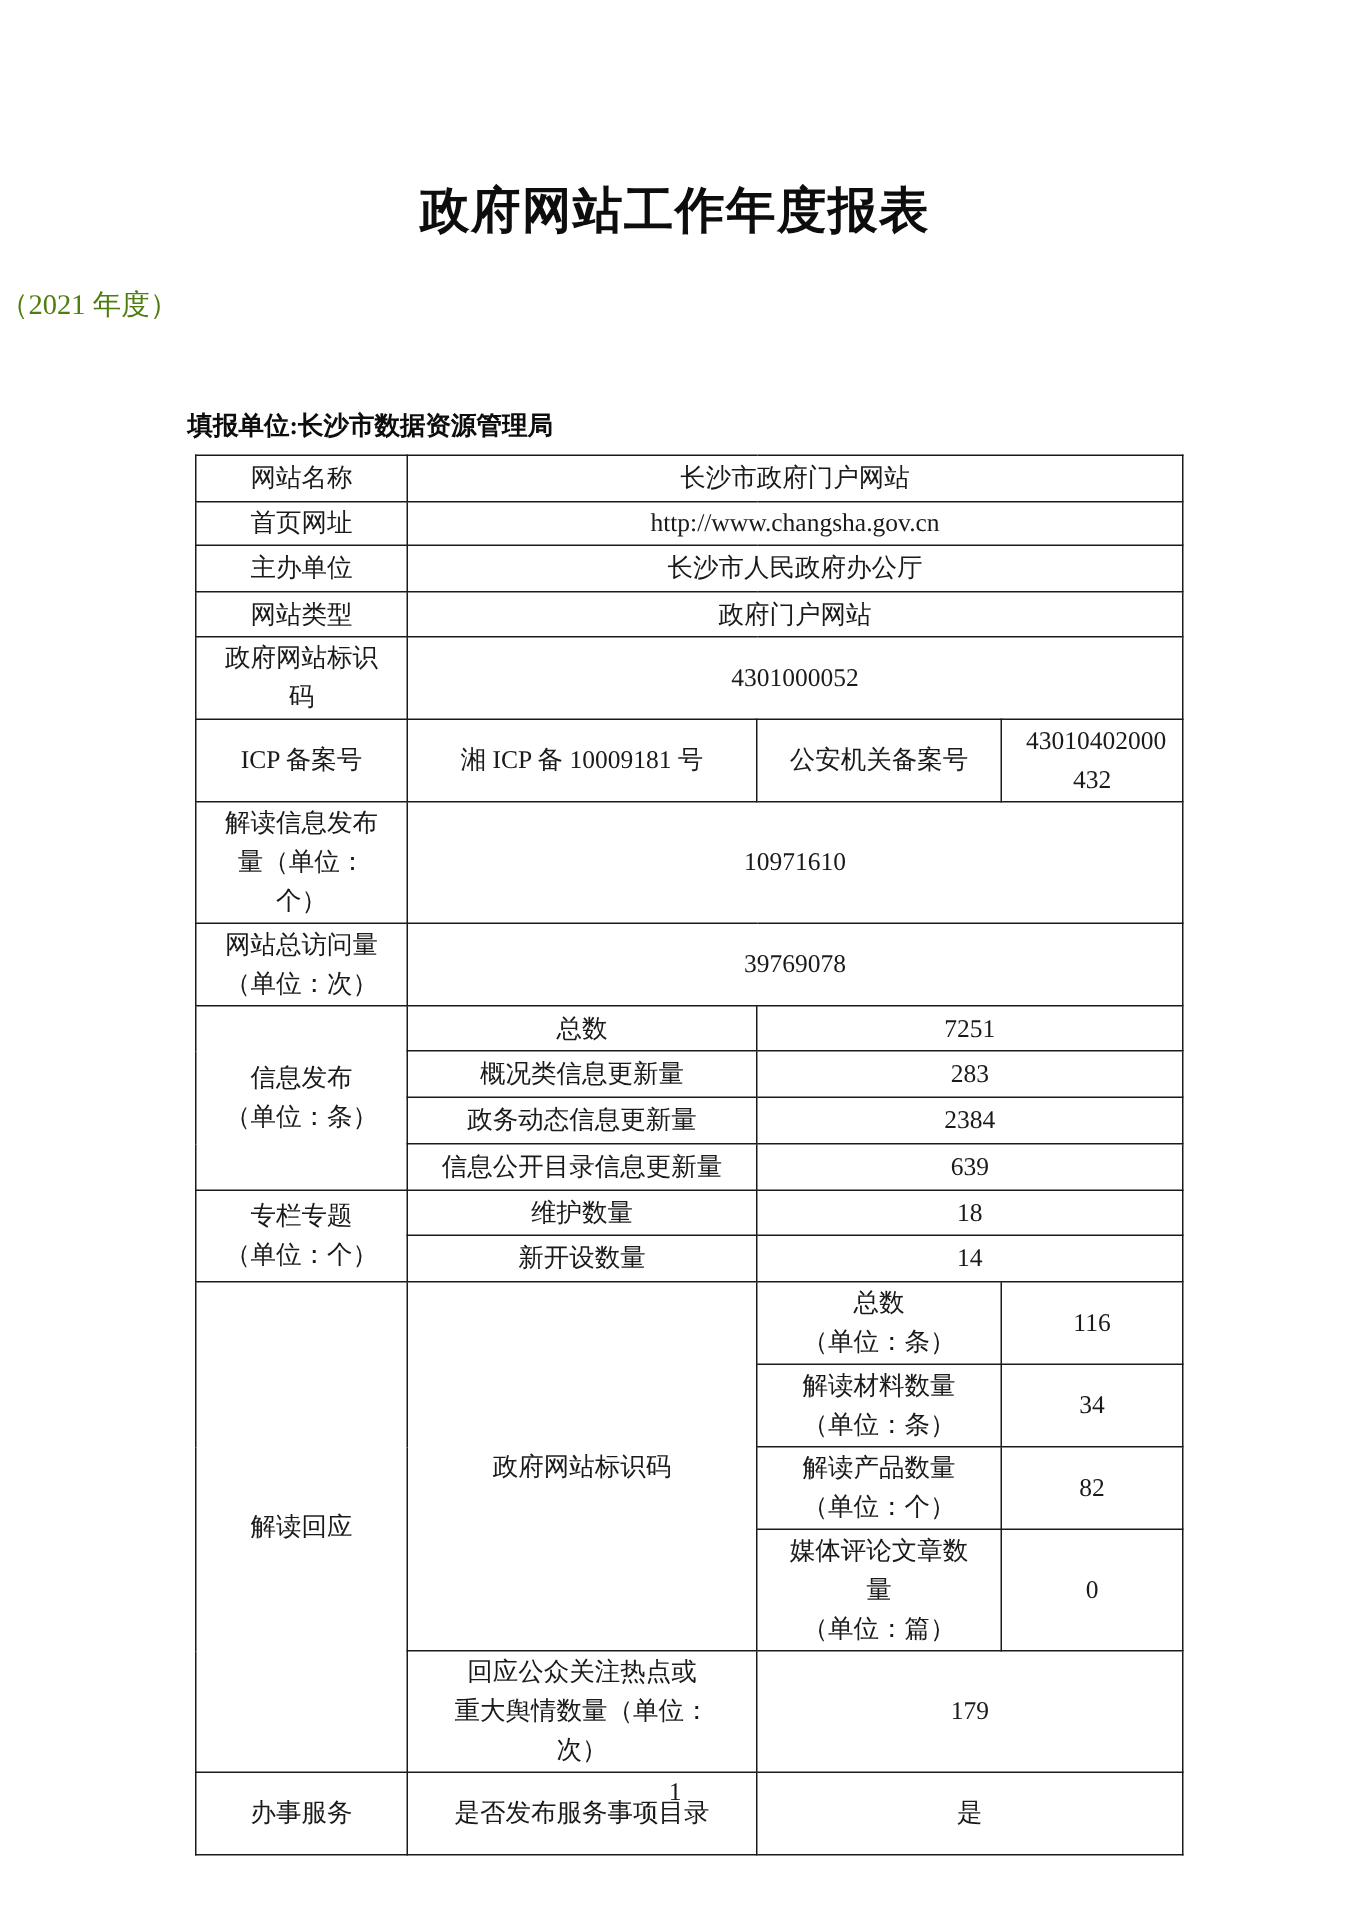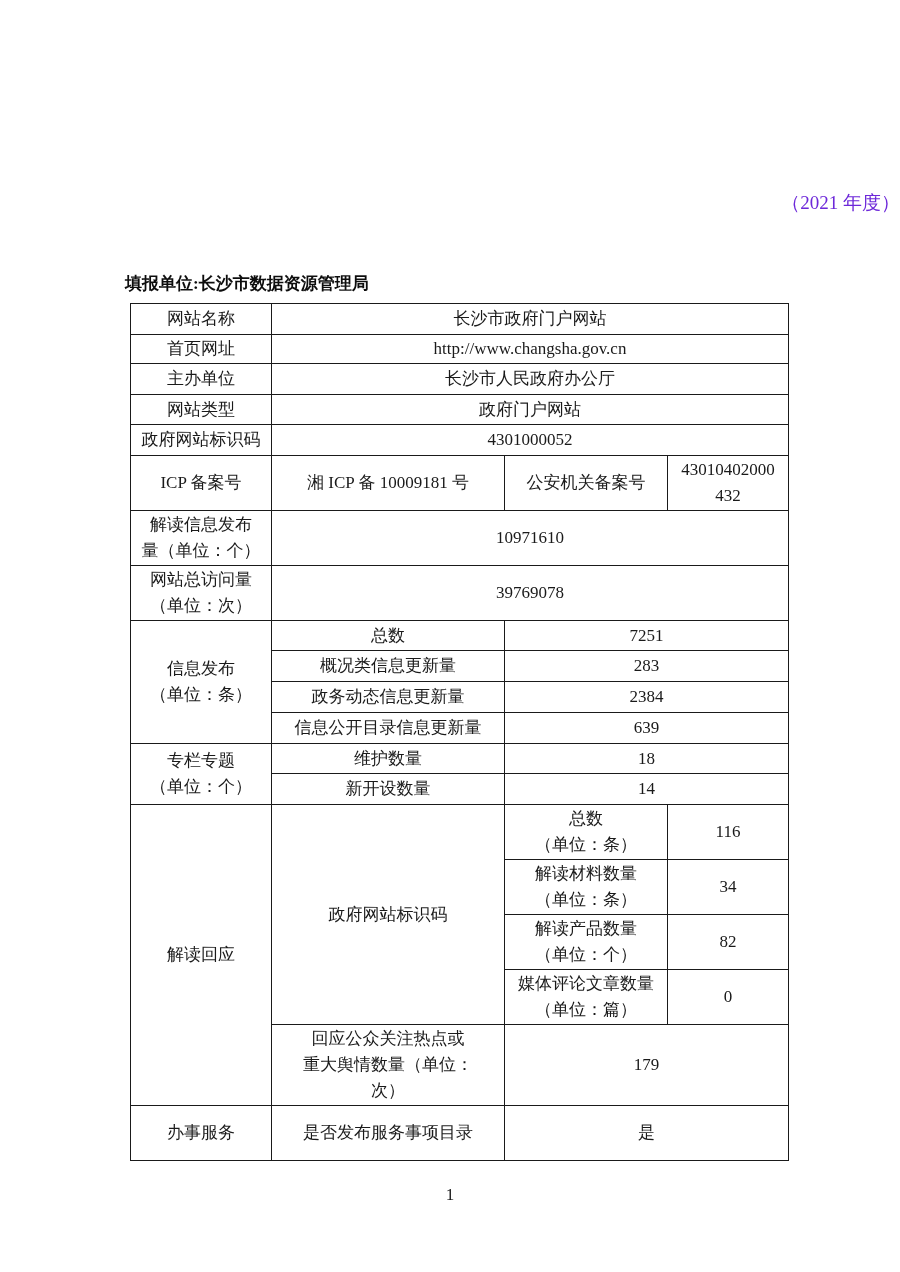--- a/index.html
+++ b/index.html
@@ -8,48 +8,49 @@
     position:relative; width:900px; height:1272px; background:#ffffff;
     margin:0 auto; color:#111; overflow:hidden;
   }
   .doc-title {
     position:absolute; top:118px; left:0; width:100%;
     text-align:center; font-size:33px; font-weight:700; letter-spacing:1px;
     font-family:"Liberation Sans","DejaVu Sans",sans-serif; color:#0d0d0d;
   }
   .doc-subtitle {
     position:absolute; top:190px; left:0; width:100%;
-    text-align:right; font-size:19px; color:#6d28d9;
+    text-align:left; font-size:19px; color:#4d7c0f;
   }
   .filler-unit {
     position:absolute; top:272px; left:125px;
     font-size:17px; font-weight:700; color:#0d0d0d;
   }
   table.report {
     position:absolute; top:303px; left:130px;
     width:658px; border-collapse:collapse; table-layout:fixed;
   }
   table.report td {
     border:1px solid #1a1a1a; text-align:center; vertical-align:middle;
-    font-size:17px; color:#1a1a1a; padding:1px 4px; overflow:hidden;
+    font-size:17px; color:#1a1a1a; padding:1px 16px; overflow:hidden;
     line-height:26px;
   }
   .ln { display:block; line-height:26px;text-align:center; }
   td.svc-group { vertical-align:bottom; padding-bottom:6px; }
   td.svc-label, td.svc-value { vertical-align:top; padding-top:8px; }
   .page-number {
     position:absolute; top:1185px; left:0; width:100%;
     text-align:center; font-size:17px; color:#1a1a1a;
   }
 </style>
 </head>
 <body>
 
 <div class="sheet">
 
+  <div class="doc-title">政府网站工作年度报表</div>
   <div class="doc-subtitle">（2021 年度）</div>
   <div class="filler-unit">填报单位:长沙市数据资源管理局</div>
 
   <table class="report">
     <colgroup>
       <col style="width:141px">
         <col style="width:233px">
         <col style="width:163px">
         <col style="width:121px">
     </colgroup>

